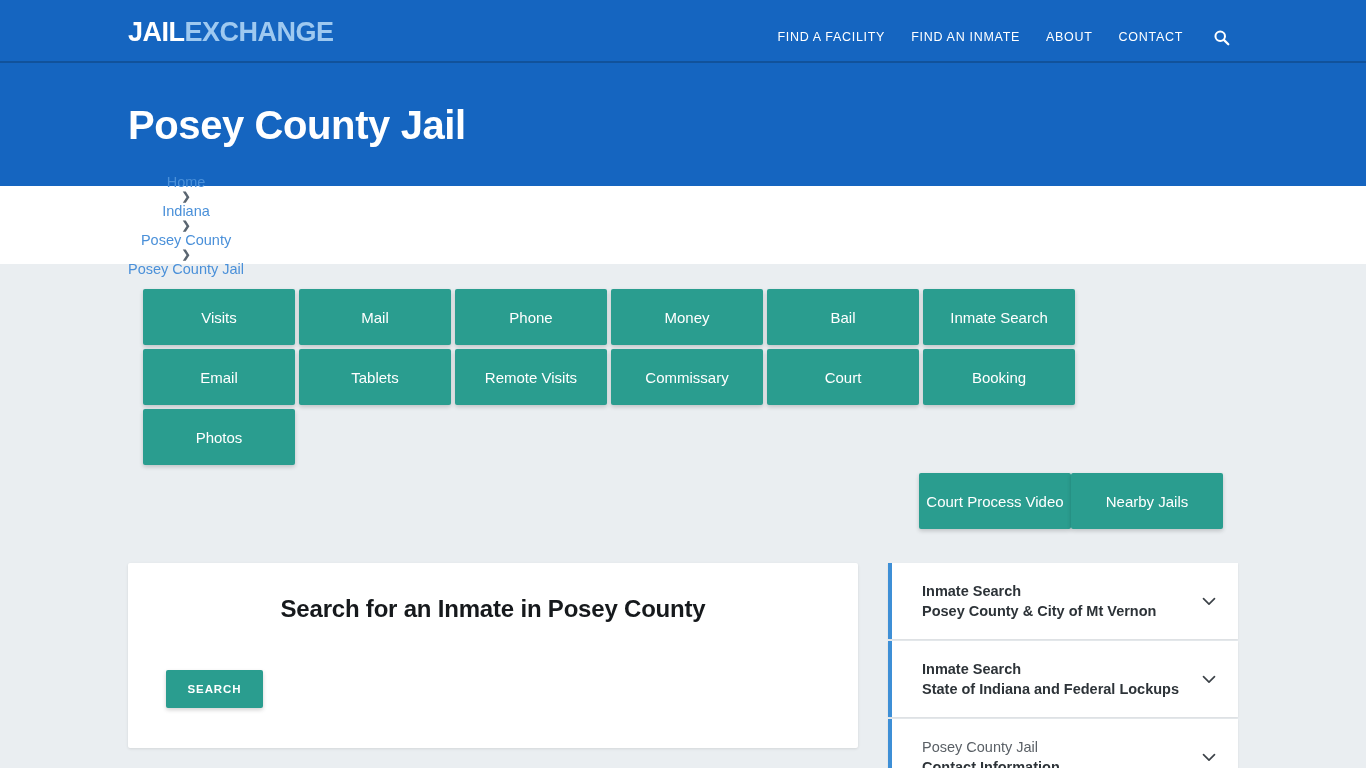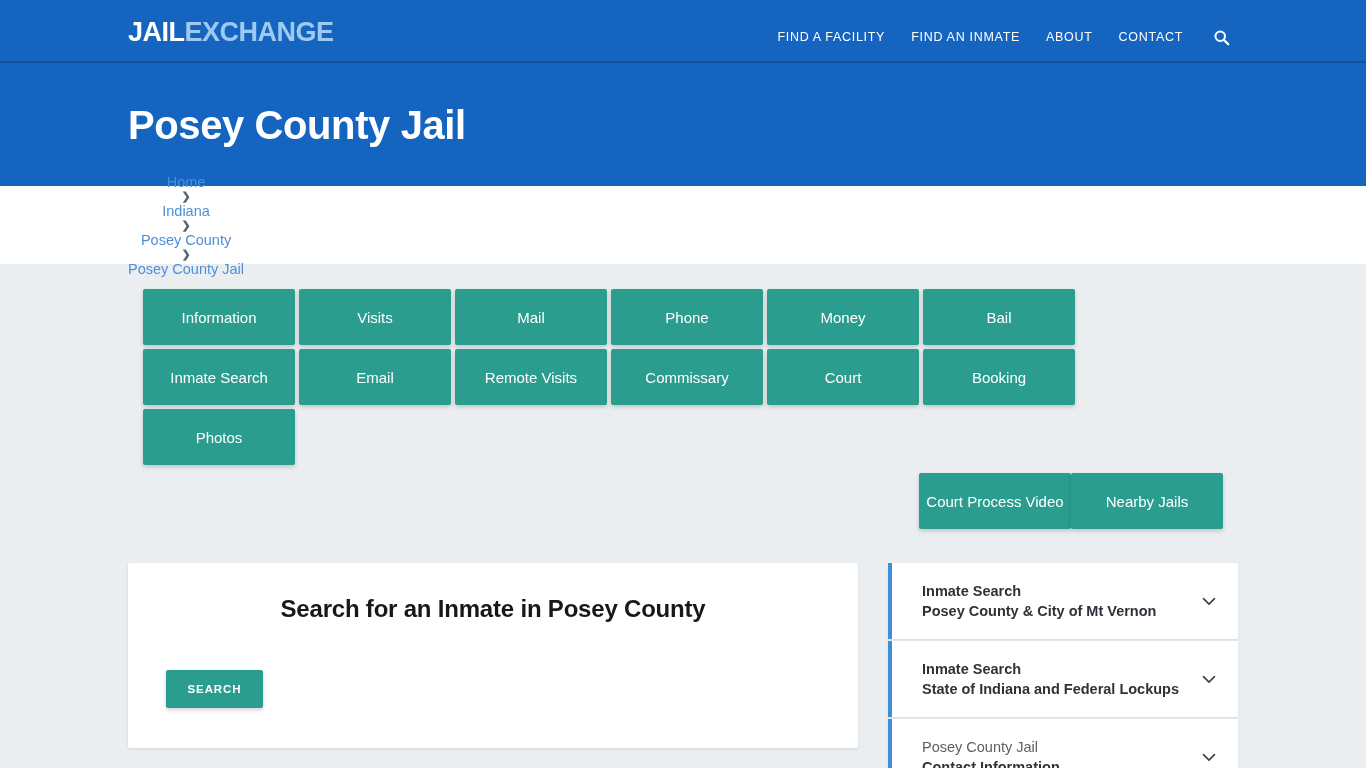--- a/index.html
+++ b/index.html
@@ -268,29 +268,29 @@
     <span class="sep">❯</span>
     <a href="#">Posey County</a>
     <span class="sep">❯</span>
     <a href="#">Posey County Jail</a>
   </div>
 </div>
 
 <div class="content">
 
   <div class="btngrid">
-    <button class="navbtn">Information</button>
     <button class="navbtn">Visits</button>
     <button class="navbtn">Mail</button>
     <button class="navbtn">Phone</button>
     <button class="navbtn">Money</button>
     <button class="navbtn">Bail</button>
     <button class="navbtn">Inmate Search</button>
 
     <button class="navbtn">Email</button>
+    <button class="navbtn">Tablets</button>
     <button class="navbtn">Remote Visits</button>
     <button class="navbtn">Commissary</button>
     <button class="navbtn">Court</button>
     <button class="navbtn">Booking</button>
     <button class="navbtn">Photos</button>
   </div>
 
   <div class="btnrow3">
     <button class="navbtn">Court Process Video</button>
     <button class="navbtn">Nearby Jails</button>

